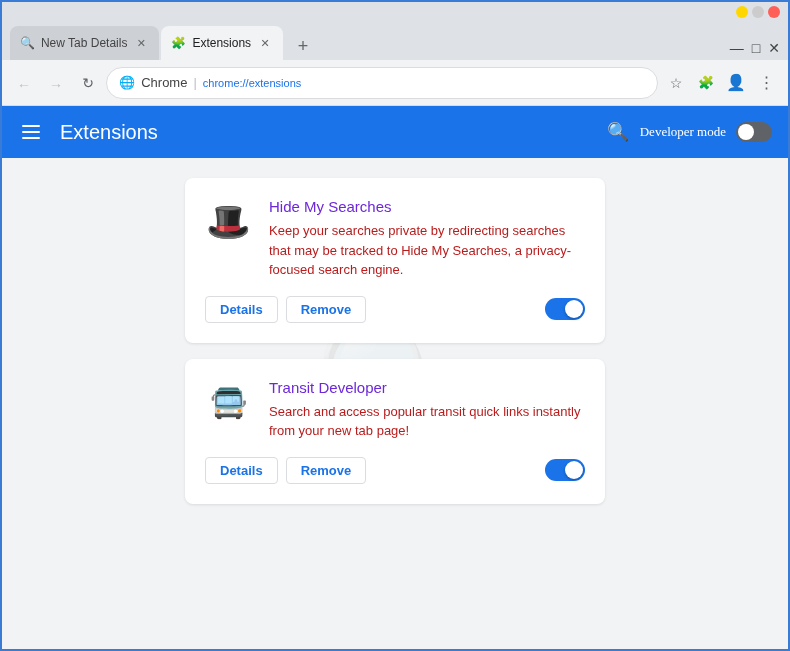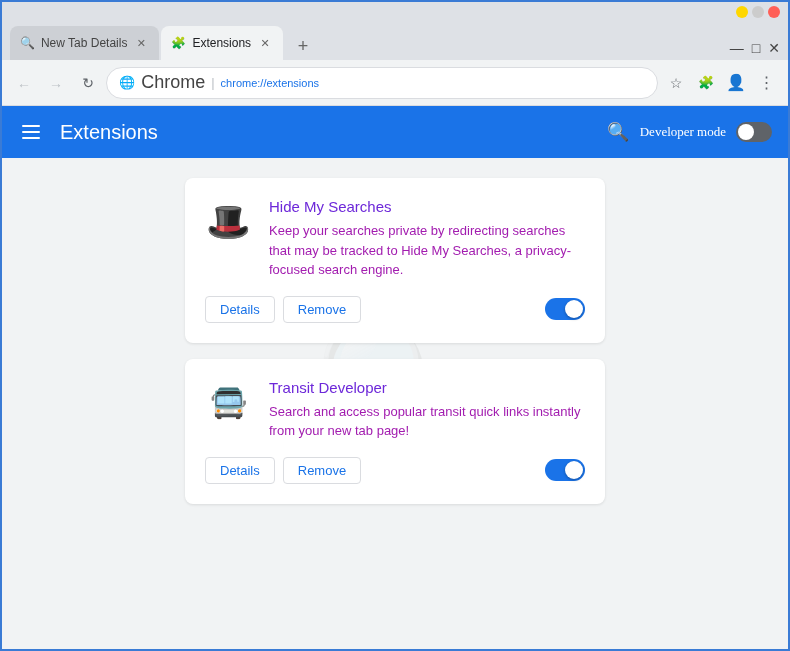--- a/index.html
+++ b/index.html
@@ -42,23 +42,23 @@
     .watermark { position: absolute; top: 50%; left: 50%; transform: translate(-50%, -50%); opacity: 0.08; pointer-events: none; display: flex; flex-direction: column; align-items: center; gap: 0; }
     .watermark-magnifier { font-size: 130px; color: #aaa; }
     .watermark-text { font-size: 48px; font-weight: bold; color: #c44; letter-spacing: 2px; margin-top: -20px; }
 
     
     .ext-card { background: white; border-radius: 8px; padding: 20px; margin-bottom: 16px; position: relative; box-shadow: 0 1px 3px rgba(0,0,0,0.1); max-width: 420px; margin-left: auto; margin-right: auto; }
     .ext-card-header { display: flex; align-items: flex-start; gap: 16px; margin-bottom: 12px; }
     .ext-icon { width: 48px; height: 48px; display: flex; align-items: center; justify-content: center; font-size: 36px; flex-shrink: 0; }
     .ext-info { flex: 1; }
     .ext-name { font-size: 15px; font-weight: 500; color: #6d28d9; margin-bottom: 6px; }
-    .ext-desc { font-size: 13px; color: #a21caf; line-height: 1.5; }
+    .ext-desc { font-size: 13px; color: #b91c1c; line-height: 1.5; }
     .ext-card-footer { display: flex; align-items: center; gap: 8px; margin-top: 16px; }
-    .ext-btn { padding: 5px 14px; border: 1px solid #dadce0; border-radius: 4px; background: white; font-size: 13px; color: #1a73e8; cursor: pointer; font-family: inherit; }
+    .ext-btn { padding: 5px 14px; border: 1px solid #dadce0; border-radius: 4px; background: white; font-size: 13px; color: #1a73e8; cursor: pointer; font-family: inherit; font-weight: bold; }
     .ext-toggle { width: 40px; height: 22px; border-radius: 11px; background: #1a73e8; position: relative; cursor: pointer; margin-left: auto; }
     .ext-toggle-knob { width: 18px; height: 18px; border-radius: 50%; background: white; position: absolute; top: 2px; right: 2px; box-shadow: 0 1px 3px rgba(0,0,0,0.3); }
   </style>
 </head>
 <body>
 
 <div class="browser-window">
 
   <div style="background:#dee1e6; display:flex; justify-content:flex-end; padding:4px 8px 0 8px; gap:4px;">
     <button style="width:12px;height:12px;border-radius:50%;border:none;background:#ffd700;cursor:pointer;font-size:0;"></button>
@@ -88,21 +88,21 @@
       <button style="border:none;background:transparent;font-size:14px;cursor:pointer;color:#444;">✕</button>
     </div>
   </div>
 
   <div class="nav-bar">
     <button class="nav-btn disabled">←</button>
     <button class="nav-btn disabled">→</button>
     <button class="nav-btn">↻</button>
     <div class="address-bar">
       <span style="font-size:13px; color:#5f6368;">🌐</span>
-      <span style="color:#444; font-size:18px;">Chrome</span>
+      <span style="color:#444; font-size:13px;">Chrome</span>
       <span style="color:#bdc1c6; font-size:13px;">|</span>
       <span class="address-text">chrome://extensions</span>
     </div>
     <div class="nav-right">
       <button class="nav-btn">☆</button>
       <button class="nav-btn" style="font-size:13px;">🧩</button>
       <button class="nav-btn" style="font-size:16px;">👤</button>
       <button class="nav-btn" style="font-size:16px; letter-spacing:-1px;">⋮</button>
     </div>
   </div>

